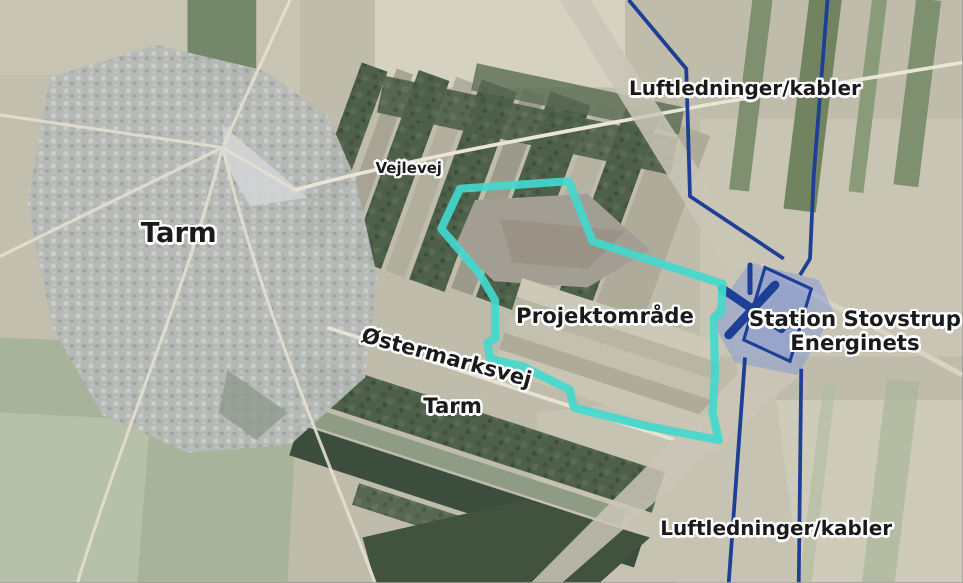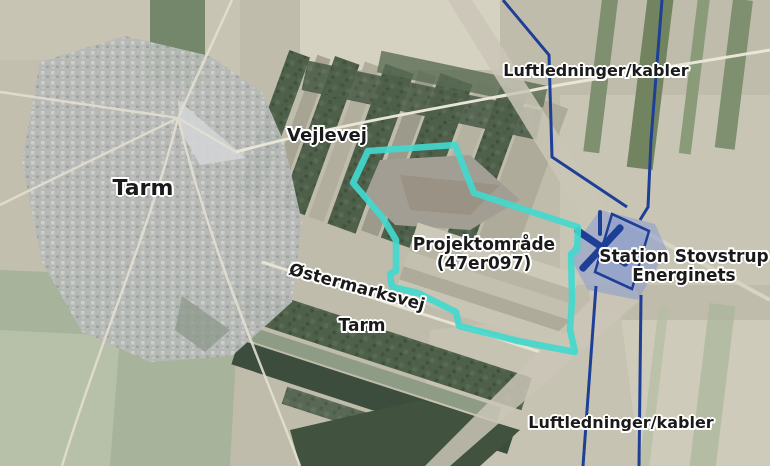--- a/index.html
+++ b/index.html
@@ -9,21 +9,21 @@
   }
   #stage svg{position:absolute;left:0;top:0;}
   .map-label{
     position:absolute;transform:translate(-50%,-50%);
     color:var(--label-text,#1a1a1a);font-weight:bold;white-space:nowrap;
     text-align:center;line-height:1.12;
     text-shadow:-1.5px -1.5px 0 #fff,1.5px -1.5px 0 #fff,-1.5px 1.5px 0 #fff,
                 1.5px 1.5px 0 #fff,0 -2px 0 #fff,0 2px 0 #fff,-2px 0 0 #fff,2px 0 0 #fff;
   }
   .lbl-town{left:143px;top:188px;font-size:22px;}
-  .lbl-vejlevej{left:327px;top:135px;font-size:18px;}
+  .lbl-vejlevej{left:327px;top:135px;font-size:12px;}
   .lbl-project{left:484px;top:254px;font-size:17px;}
   .lbl-ostermarksvej{left:357px;top:287px;font-size:17px;transform:translate(-50%,-50%) rotate(15deg);}
   .lbl-plantage{left:362px;top:326px;font-size:17px;}
   .lbl-station{left:684px;top:266px;font-size:17px;}
   .lbl-luft-top{left:596px;top:71px;font-size:16px;}
   .lbl-luft-bottom{left:621px;top:423px;font-size:16px;}
 </style>
 </head>
 <body>
 
@@ -147,21 +147,20 @@
 
     <polygon points="368,151 455,145 474,193 578,227 577,250 571,254 572,300 570,330 575,352 518,341 459,326 456,312 418,293 392,287 390,274 396,271 396,240 383,218 353,183" fill="none" style="stroke:var(--cyan);" stroke-width="6.5" stroke-linejoin="round" opacity="0.92"></polygon>
   </svg>
 
   <div class="map-label lbl-town">Tarm</div>
 
   <div class="map-label lbl-vejlevej">Vejlevej</div>
 
   <div class="map-label lbl-project">
     <div>Projektområde</div>
-    <div>(47er097)</div>
   </div>
 
   <div class="map-label lbl-ostermarksvej">Østermarksvej</div>
 
   <div class="map-label lbl-plantage">
     <div>Tarm</div>
   </div>
 
   <div class="map-label lbl-station">
     <div>Station Stovstrup</div>

